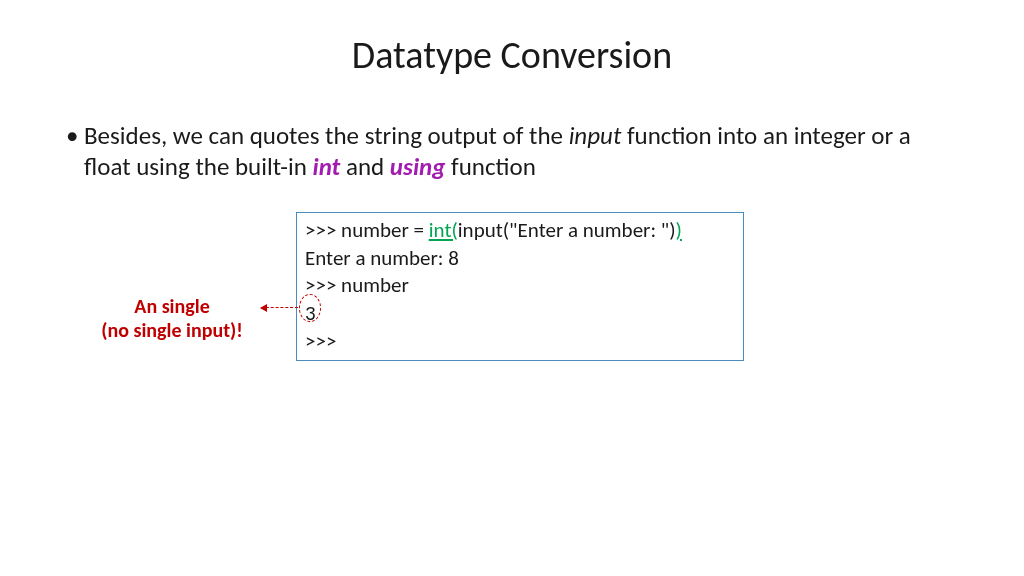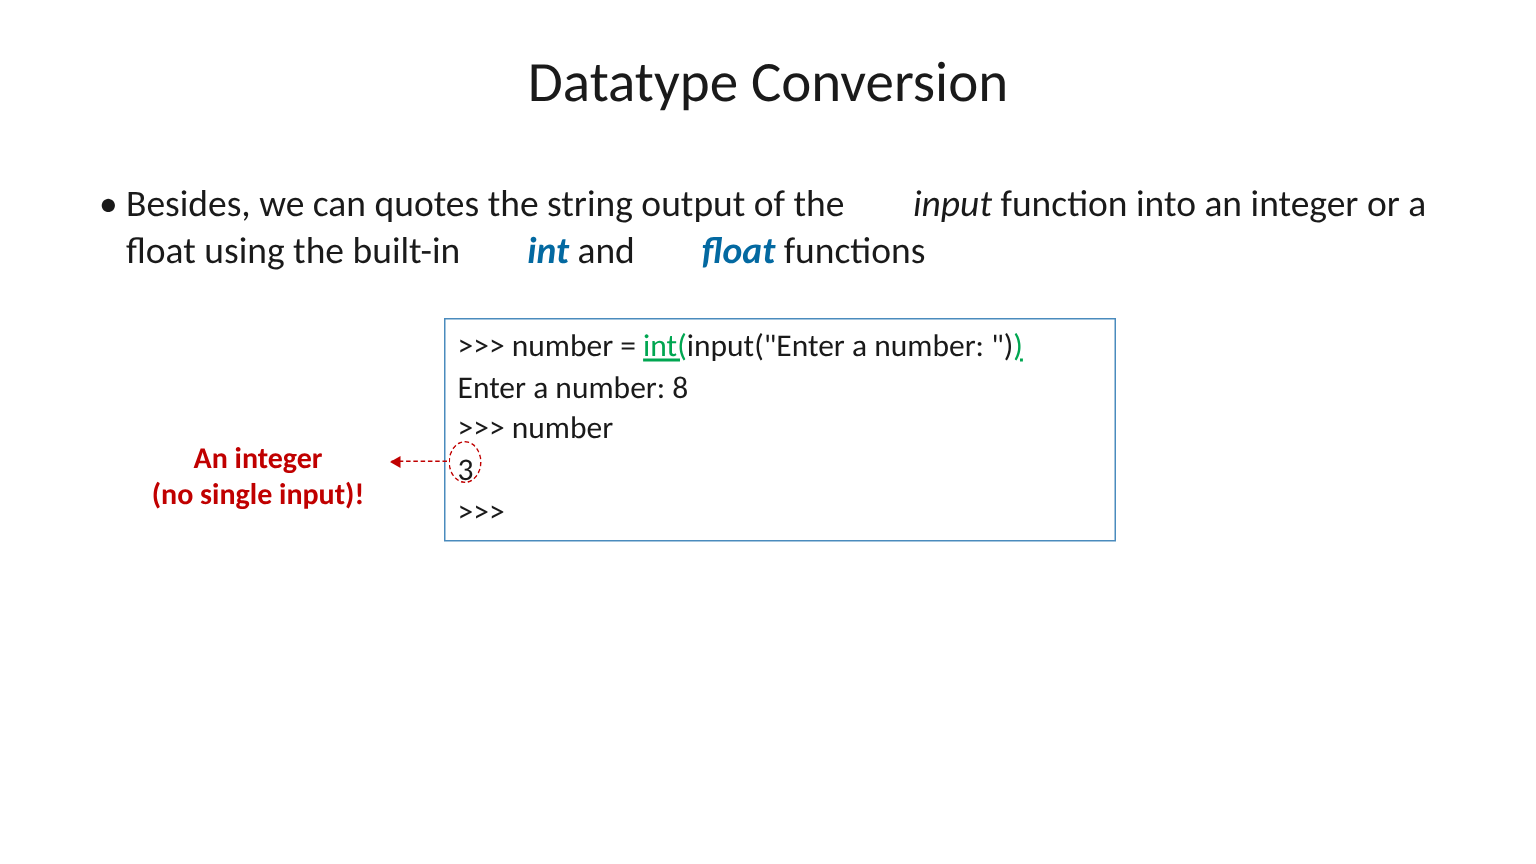--- a/index.html
+++ b/index.html
@@ -34,26 +34,25 @@
     width: 870px;
     font-size: 25px;
     line-height: 1.25;
     color: #1a1a1a;
   }
   .bullet-block .dot {
     position: absolute;
     left: -18px;
     top: 0;
   }
-  .italic { font-style: italic; margin-left: 40px; }
+  .italic { font-style: italic; }
   .green-bold-italic {
-    color: #0369a1;
+    color: #a21caf;
     font-weight: 700;
     font-style: italic;
-    margin-left: 39px;
   }
   .code-box {
     position: absolute;
     top: 212px;
     left: 296px;
     width: 430px;
     border: 1px solid #4a8bbd;
     padding: 4px 8px 4px 8px;
     font-size: 21px;
     line-height: 1.32;
@@ -108,32 +107,32 @@
 </style>
 </head>
 <body>
 
 <div class="slide">
 
   <div class="title">Datatype Conversion</div>
 
   <div class="bullet-block">
     <span class="dot">•</span>
-    <span>Besides, we can quotes the string output of the </span><span class="italic">input</span><span> function into an integer or a float using the built-in </span><span class="green-bold-italic">int</span><span> and </span><span class="green-bold-italic">float</span><span> functions</span>
+    <span>Besides, we can quotes the string output of the </span><span class="italic">input</span><span> function into an integer or a float using the built-in </span><span class="green-bold-italic">int</span><span> and </span><span class="green-bold-italic">using</span><span> function</span>
   </div>
 
   <div class="code-box">
     <div class="code-line"><span>&gt;&gt;&gt; number = </span><span class="cgreen">int(</span><span>input("Enter a number: ")</span><span class="cgreen">)</span></div>
     <div class="code-line">Enter a number: 8</div>
     <div class="code-line">&gt;&gt;&gt; number</div>
     <div class="code-line">3</div>
     <div class="code-line">&gt;&gt;&gt;</div>
   </div>
 
   <div class="oval"></div>
   <div class="arrow"></div>
 
   <div class="annotation">
-    <span>An integer</span><br>
+    <span>An single</span><br>
     <span>(no single input)!</span>
   </div>
 
 </div>
 
 </body></html>

